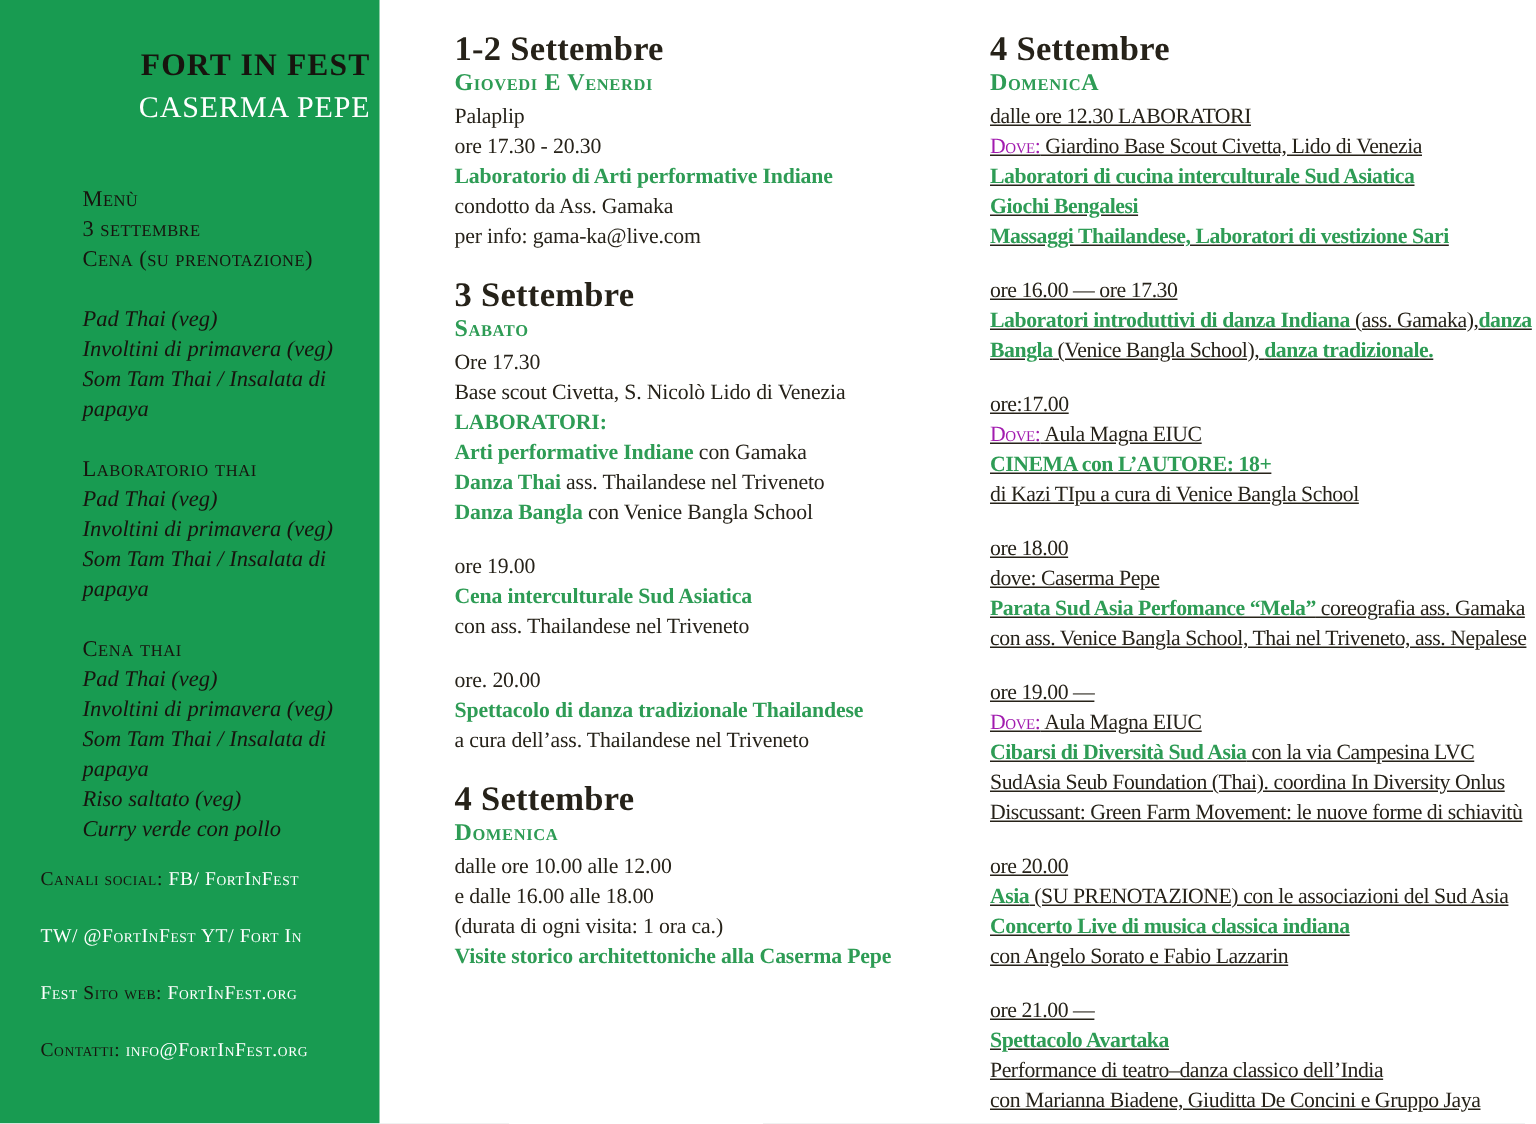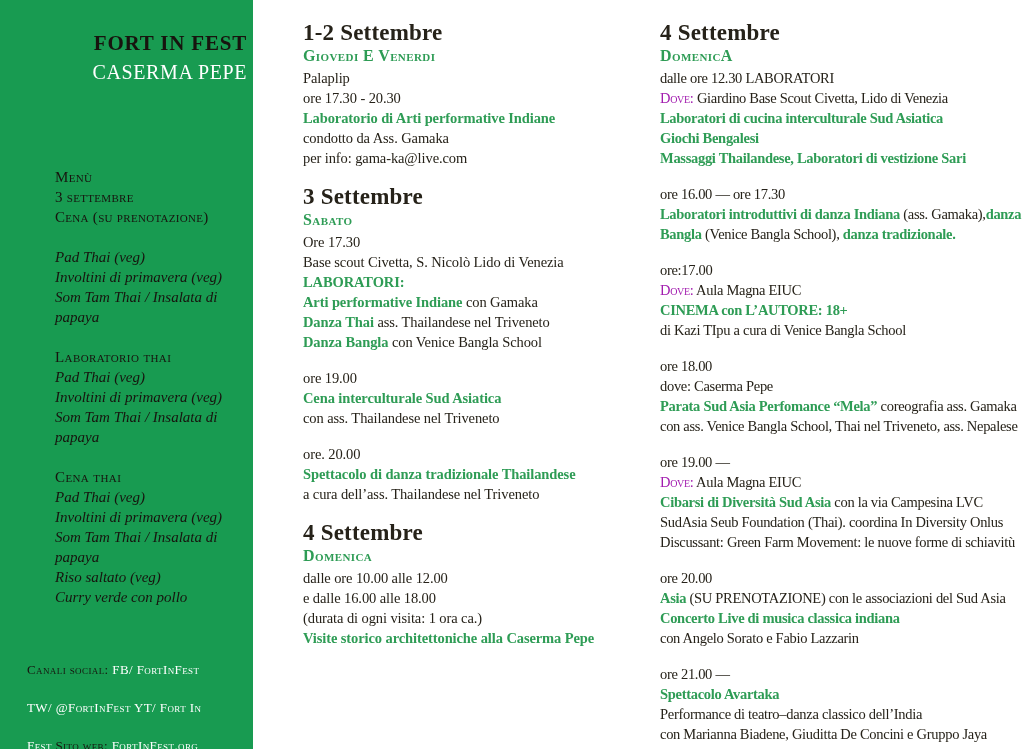--- a/index.html
+++ b/index.html
@@ -13,21 +13,20 @@
     position:relative;width:1024px;height:749px;background:#fff;
     overflow:hidden;display:flex;
     font-family:"Liberation Serif", serif;
   }
   
   .sidebar{
     width:253px;min-width:253px;box-sizing:border-box;
     background:var(--green-bg);
     display:flex;flex-direction:column;
     padding:30px 0 24px 0;
-    gap:44px;
   }
   .title-wrap{text-align:right;padding-right:6px;}
   .t1{font-weight:bold;font-size:21px;letter-spacing:.8px;color:#17140e;line-height:26px;}
   .t2{font-weight:normal;font-size:20px;letter-spacing:.6px;color:var(--white);line-height:33px;}
   .menu{margin:34px 8px 0 55px;color:#17140e;}
   .menu-h{font-variant:small-caps;font-weight:normal;font-size:15px;line-height:20px;letter-spacing:.3px;}
   .menu-sec{margin-top:20px;}
   .menu-sh{font-variant:small-caps;font-size:15px;line-height:20px;letter-spacing:.4px;}
   .menu-item{font-style:italic;font-size:15px;line-height:20px;}
   .social{margin:auto 4px 6px 27px;font-variant:small-caps;font-weight:normal;font-size:13px;letter-spacing:.4px;}
@@ -36,21 +35,21 @@
   .social .white{color:var(--white);}
   
   main{flex:1;display:flex;}
   .col{box-sizing:border-box;padding-top:20px;}
   .col-1{width:357px;min-width:357px;padding-left:10px;margin-left:40px;}
   .col-2{flex:1;padding-left:10px;padding-right:4px;}
   .event{margin-bottom:16px;}
   .h{font-size:23px;font-weight:bold;color:#262219;line-height:26px;letter-spacing:.2px;}
   .day{font-variant:small-caps;font-weight:bold;color:var(--green);font-size:16px;line-height:19px;margin:0 0 3px 0;letter-spacing:.4px;}
   .line{font-size:14.5px;line-height:20px;color:#262219;white-space:nowrap;letter-spacing:-.1px;}
-  .col-2 .line{letter-spacing:-.3px;}
+  .col-2 .line{letter-spacing:-.3px;text-decoration:underline;}
   .seg-b{color:#262219;}
   .seg-g{color:var(--green);font-weight:bold;}
   .seg-sc{color:#a21caf;font-variant:small-caps;}
 </style>
 </head>
 <body>
 
 <div class="page">
   <aside class="sidebar">
     <div class="title-wrap">
@@ -81,20 +80,21 @@
           <div class="menu-item">Som Tam Thai / Insalata di</div>
           <div class="menu-item">papaya</div>
           <div class="menu-item">Riso saltato (veg)</div>
           <div class="menu-item">Curry verde con pollo</div>
         </div>
       </div>
     <div class="social">
         <div class="social-line"><span class="ink">Canali social:</span><span class="white"> FB/ FortInFest</span></div>
         <div class="social-line"><span class="white">TW/ @FortInFest  YT/ Fort In</span></div>
         <div class="social-line"><span class="white">Fest  </span><span class="ink">Sito web:</span><span class="white"> FortInFest.org</span></div>
+        <div class="social-line"><span class="ink">Contatti: </span><span class="white">info@FortInFest.org</span></div>
       </div>
   </aside>
   <main>
     <section class="col col-1">
         <div class="event">
           <div class="h">1-2 Settembre</div>
           <div class="day">Giovedi E Venerdi</div>
           <div class="line"><span class="seg-b">Palaplip</span></div>
           <div class="line"><span class="seg-b">ore 17.30 - 20.30</span></div>
           <div class="line"><span class="seg-g">Laboratorio di Arti performative Indiane</span></div>

